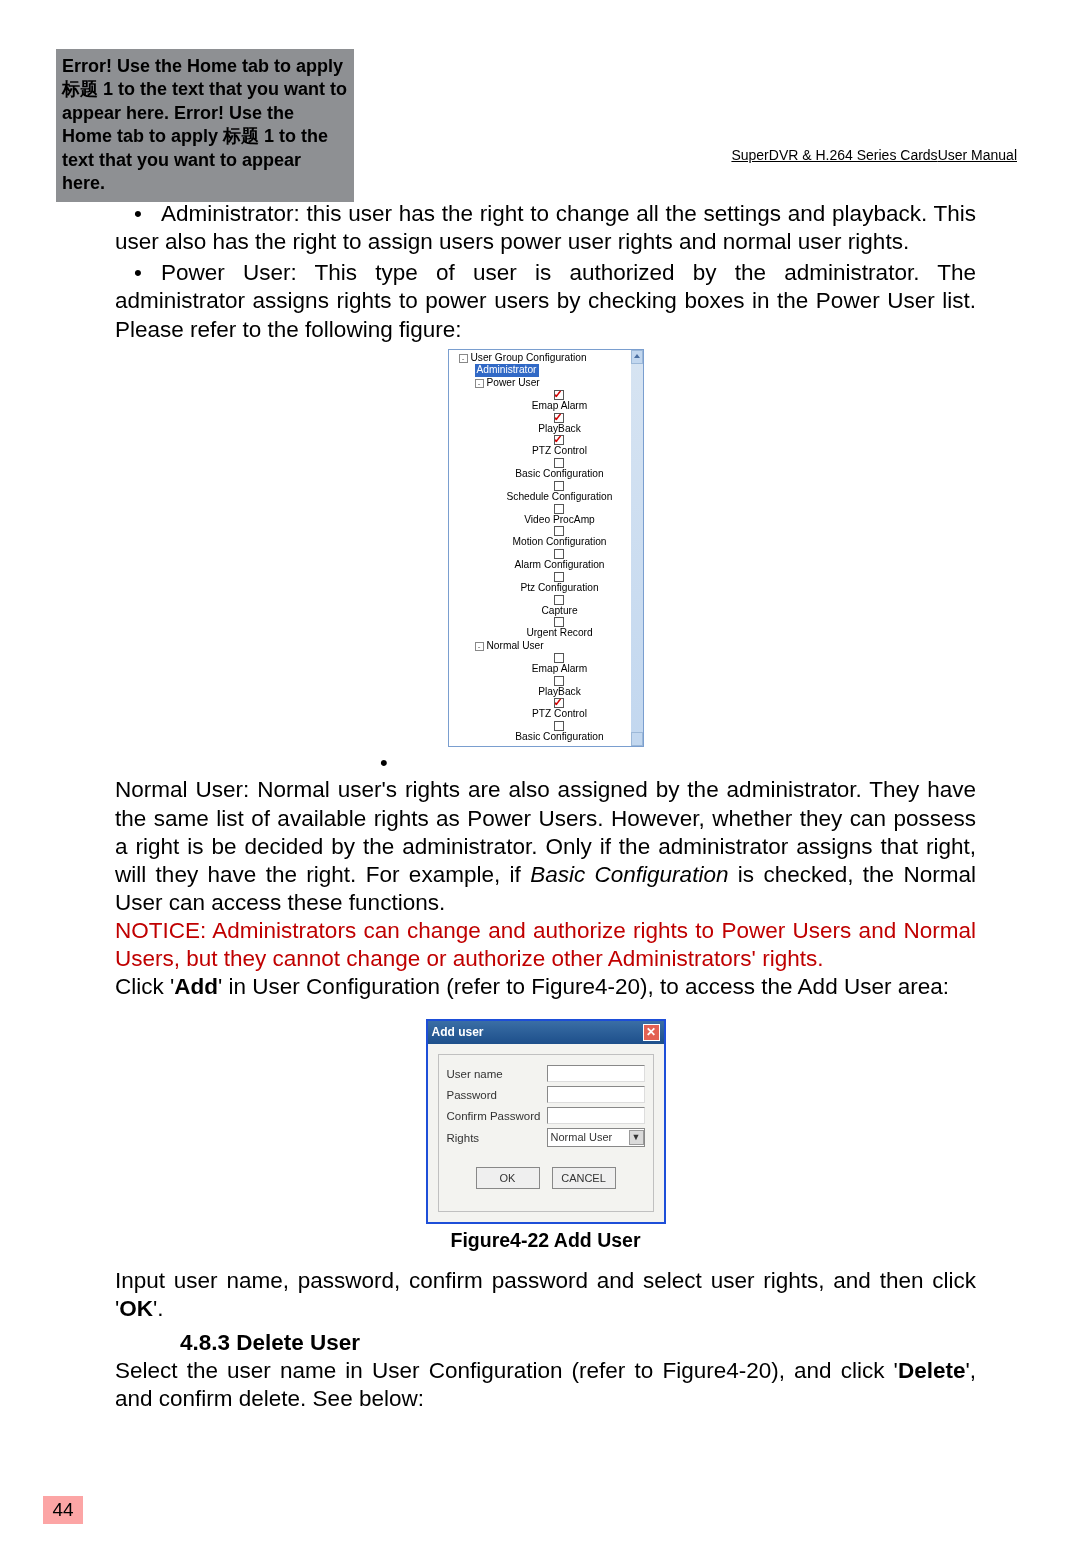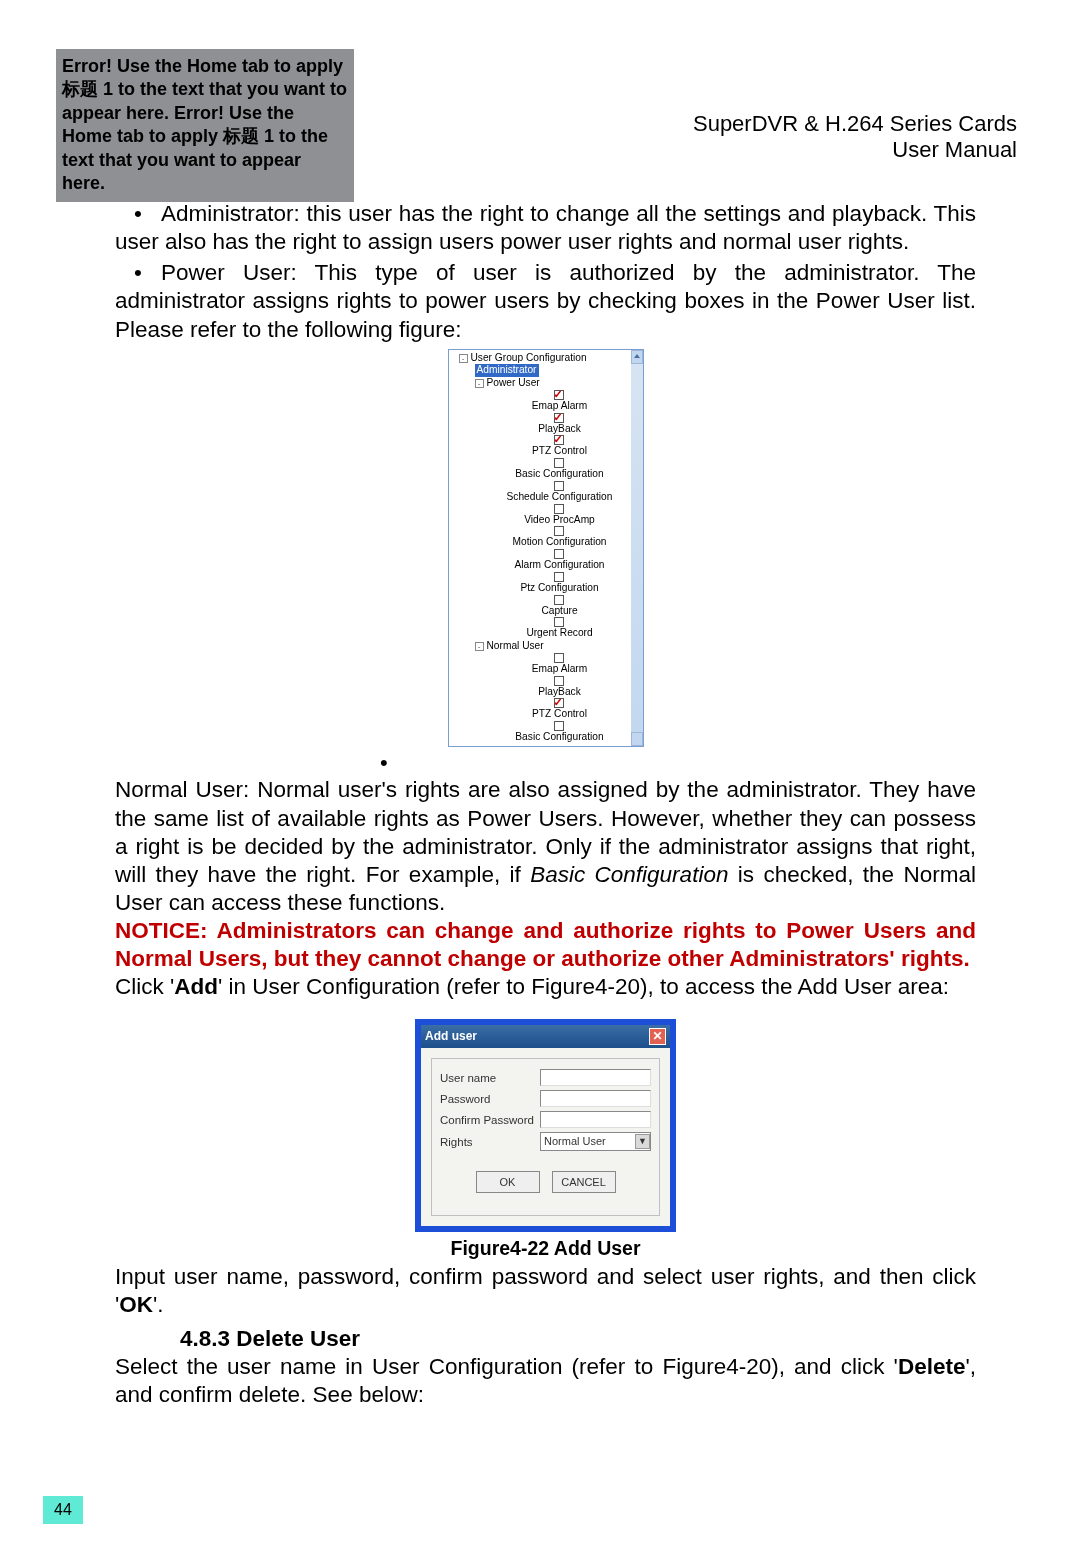--- a/index.html
+++ b/index.html
@@ -25,26 +25,27 @@
     background: #8e9093;
     color: #000;
     font-size: 18px;
     font-weight: bold;
     padding: 6px 6px;
     line-height: 1.3;
   }
   .header-right {
     flex: 1;
     display: flex;
-    flex-direction: column;
+    flex-direction: row;
     justify-content: flex-end;
     align-items: flex-end;
-    font-size: 22px;
+    font-size: 14px;
     color: #000;
     padding-bottom: 6px;
+    text-decoration: underline;
   }
   .content {
     position: absolute;
     top: 200px;
     left: 115px;
     right: 104px;
     font-size: 22.5px;
     line-height: 1.25;
   }
   .bullet-block { margin-bottom: 3px; }
@@ -126,34 +127,34 @@
     background: #3169c6;
     color: #fff;
     padding: 0 2px;
   }
   .center-bullet {
     text-align: left;
     margin-left: 265px;
     margin-top: 2px;
     font-size: 22px;
   }
-  .red-bold { color: #c00000; font-weight: bold; text-align: justify;}
+  .red-bold { color: #c00000; font-weight: normal; text-align: justify;}
   .section-head {
     font-weight: bold;
     margin-top: 6px;
     margin-left: 65px;
     font-size: 22.5px;
   }
   .ital { font-style: italic; }
   .bold { font-weight: bold; }
 
   .dialog {
-    width: 261px;
+    width: 240px;
     margin: 18px auto 3px auto;
-    border: 6px solid #1d4ed8;
+    border: 2px solid #1d4ed8;
     background: #f3f3f0;
     font-family: Tahoma, Arial, sans-serif;
   }
   .dlg-title {
     background: linear-gradient(#3a6ea5, #1d4f8b);
     color: #fff;
     font-weight: bold;
     font-size: 12px;
     padding: 3px 4px;
     display: flex;
@@ -224,24 +225,24 @@
     text-align: center;
     line-height: 20px;
   }
   .figcap { text-align: center; font-weight: bold; font-size: 19.5px; margin-top:4px;}
   .pagenum {
     position: absolute;
     bottom: 42px;
     left: 43px;
     width: 40px;
     height: 28px;
-    background: #5eead4;
+    background: #fca5a5;
     text-align: center;
     line-height: 28px;
-    font-size: 16px;
+    font-size: 19px;
   }
 </style>
 </head>
 <body>
 
 <div class="header-row">
   <div class="header-box">Error! Use the Home tab to apply 标题 1 to the text that you want to appear here. Error! Use the Home tab to apply 标题 1 to the text that you want to appear here.</div>
   <div class="header-right">
     <div>SuperDVR &amp; H.264 Series Cards</div>
     <div>User Manual</div>
@@ -377,21 +378,21 @@
         </div>
       </div>
       <div class="dlg-buttons">
         <div class="dlg-btn">OK</div>
         <div class="dlg-btn">CANCEL</div>
       </div>
     </div>
   </div>
   <div class="figcap">Figure4-22 Add User</div>
 
-  <div class="justify" style="margin-top:2px">
+  <div class="justify" style="margin-top:14px">
     <span>Input user name, password, confirm password and select user rights, and then click '</span><span class="bold">OK</span><span>'.</span>
   </div>
 
   <div class="section-head">4.8.3  Delete User</div>
   <div class="justify">
     <span>Select the user name in User Configuration (refer to Figure4-20), and click '</span><span class="bold">Delete</span><span>', and confirm delete. See below:</span>
   </div>
 
 </div>
 

